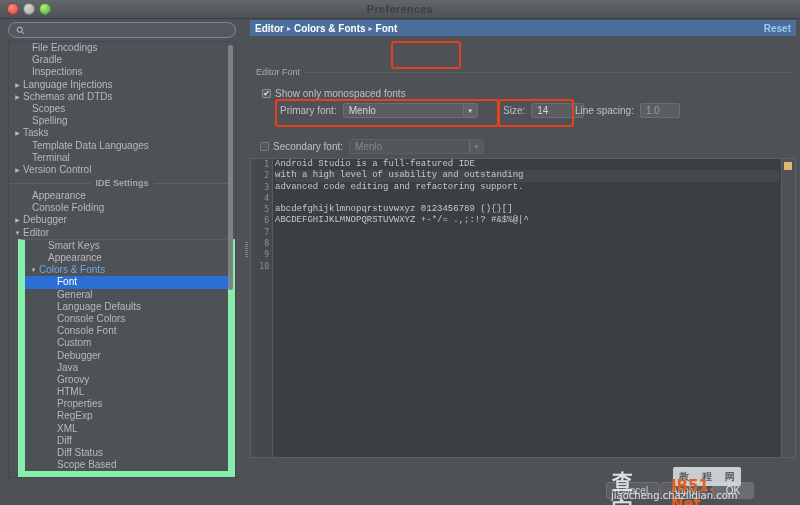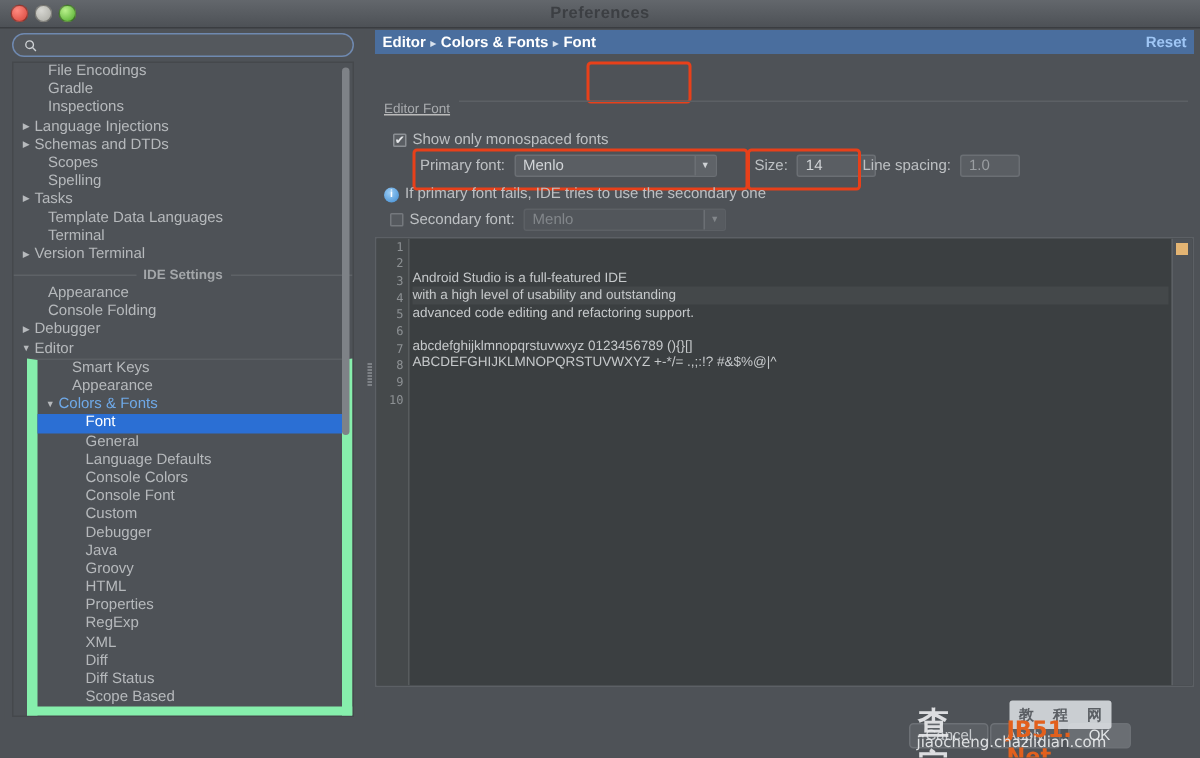--- a/index.html
+++ b/index.html
@@ -129,21 +129,21 @@
   .field .fv{font-size:10px;color:#d2d5d8;padding:0 5px;}
   .field.ro .fv{color:#9a9ea2;}
 
   .chk{
     width:9px;height:9px;border:1px solid #8b8f94;background:#5a5e63;
     display:flex;align-items:center;justify-content:center;
     font-size:8px;color:#e6e8ea;box-sizing:border-box;margin-right:4px;border-radius:1px;
   }
   .chk.off{background:#55595e;border-color:#74787d;}
 
-  .sect{position:absolute;display:flex;align-items:flex-start;gap:6px;width:536px;text-decoration:underline;}
+  .sect{position:absolute;display:flex;align-items:center;gap:6px;width:536px;}
   .sect .t{font-size:9px;color:#a9acaf;white-space:nowrap;}
   .sect .ln{flex:1;height:1px;background:#5c6065;}
 
   .info-ico{
     width:10px;height:10px;border-radius:50%;
     background:radial-gradient(circle at 40% 35%,#9ccdf5,#3d8ad1);
     color:#ffffff;font-size:7px;font-weight:bold;
     display:flex;align-items:center;justify-content:center;margin-right:4px;
     box-sizing:border-box;
   }
@@ -160,23 +160,22 @@
   .gutter{
     position:absolute;left:0;top:0;width:22px;height:100%;
     background:#45494b;border-right:1px solid #585c5e;box-sizing:border-box;
   }
   .gnum{
     font-family:"DejaVu Sans Mono",monospace;font-size:8px;color:#8d9194;
     text-align:right;padding-right:3px;height:11.3px;line-height:11.3px;
   }
   .code{
     position:absolute;left:24px;top:0;right:16px;
-    font-family:Liberation Sans, sans-serif;font-size:9px;color:#c6c9cb;
+    font-family:Liberation Mono, monospace;font-size:9px;color:#c6c9cb;
     white-space:pre;
-    margin-top:21px;
   }
   .code .cl{height:11.3px;line-height:11.3px;}
   .code .cl.caret{background:#44484a;}
   .prev-scroll{
     position:absolute;right:0;top:0;width:14px;height:100%;
     background:#4e5257;border-left:1px solid #5c6065;box-sizing:border-box;
   }
   .marker{
     position:absolute;right:3px;top:3px;width:8px;height:8px;background:#e3b473;
   }
@@ -276,21 +275,21 @@
             <div class="node" style="padding-left: 13px;">
               <span class="arrow"></span>
               <span class="lbl">Template Data Languages</span>
             </div>
             <div class="node" style="padding-left: 13px;">
               <span class="arrow"></span>
               <span class="lbl">Terminal</span>
             </div>
             <div class="node" style="padding-left: 4px;">
               <span class="arrow">▶</span>
-              <span class="lbl">Version Terminal</span>
+              <span class="lbl">Version Control</span>
             </div>
           </div>
 
         <div class="divider-row">
           <span class="ln"></span>
           <span>IDE Settings</span>
           <span class="ln"></span>
         </div>
 
         <div id="tree-mid">
@@ -439,24 +438,20 @@
     </div>
     <div class="hl" style="left:248px;top:79px;width:72px;height:24px;"></div>
 
     <div class="row" style="left:325px;top:83px;">
       <span class="lab">Line spacing:</span>
       <span class="field ro" style="width:40px;margin-left:6px;">
         <span class="fv">1.0</span>
       </span>
     </div>
 
-    <div class="row" style="left:6px;top:104px;">
-      <span class="info-ico">i</span>
-      <span class="lab">If primary font fails, IDE tries to use the secondary one</span>
-    </div>
 
     <div class="row" style="left:10px;top:119px;">
       <span class="chk off"></span>
       <span class="lab">Secondary font:</span>
       <span class="combo disabled" style="width:135px;margin-left:6px;">
         <span class="val">Menlo</span>
         <span class="arrowbox">▼</span>
       </span>
     </div>
 

